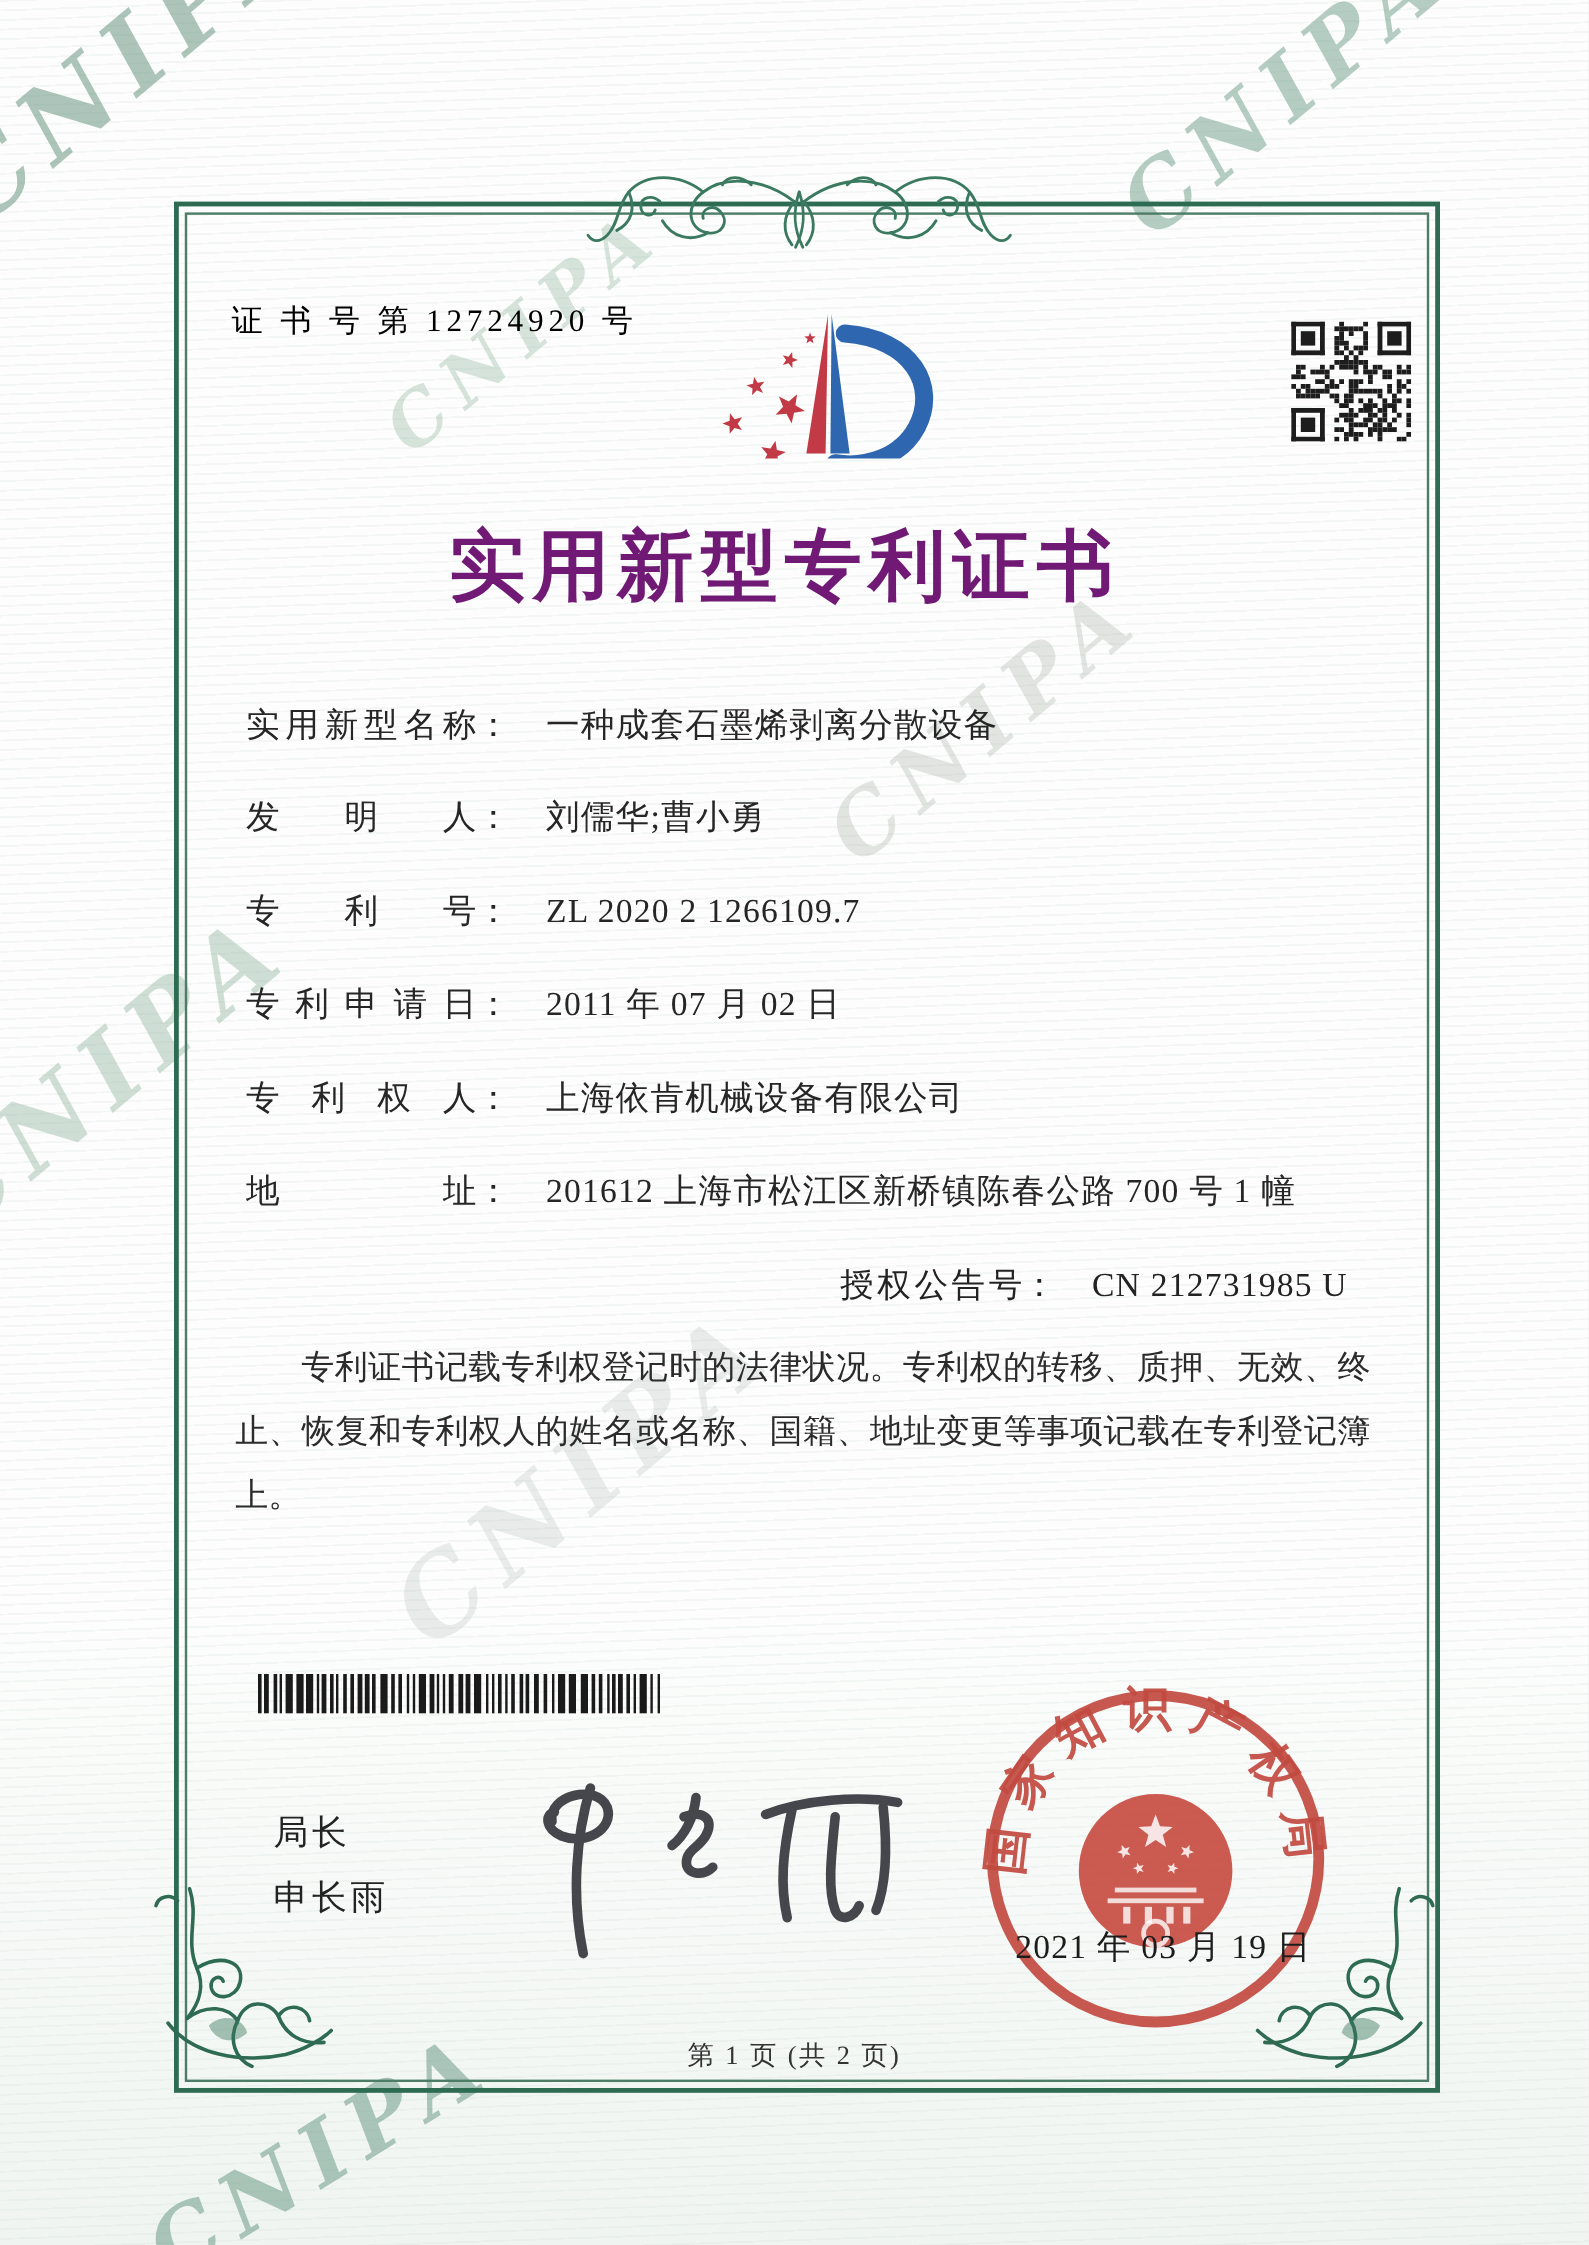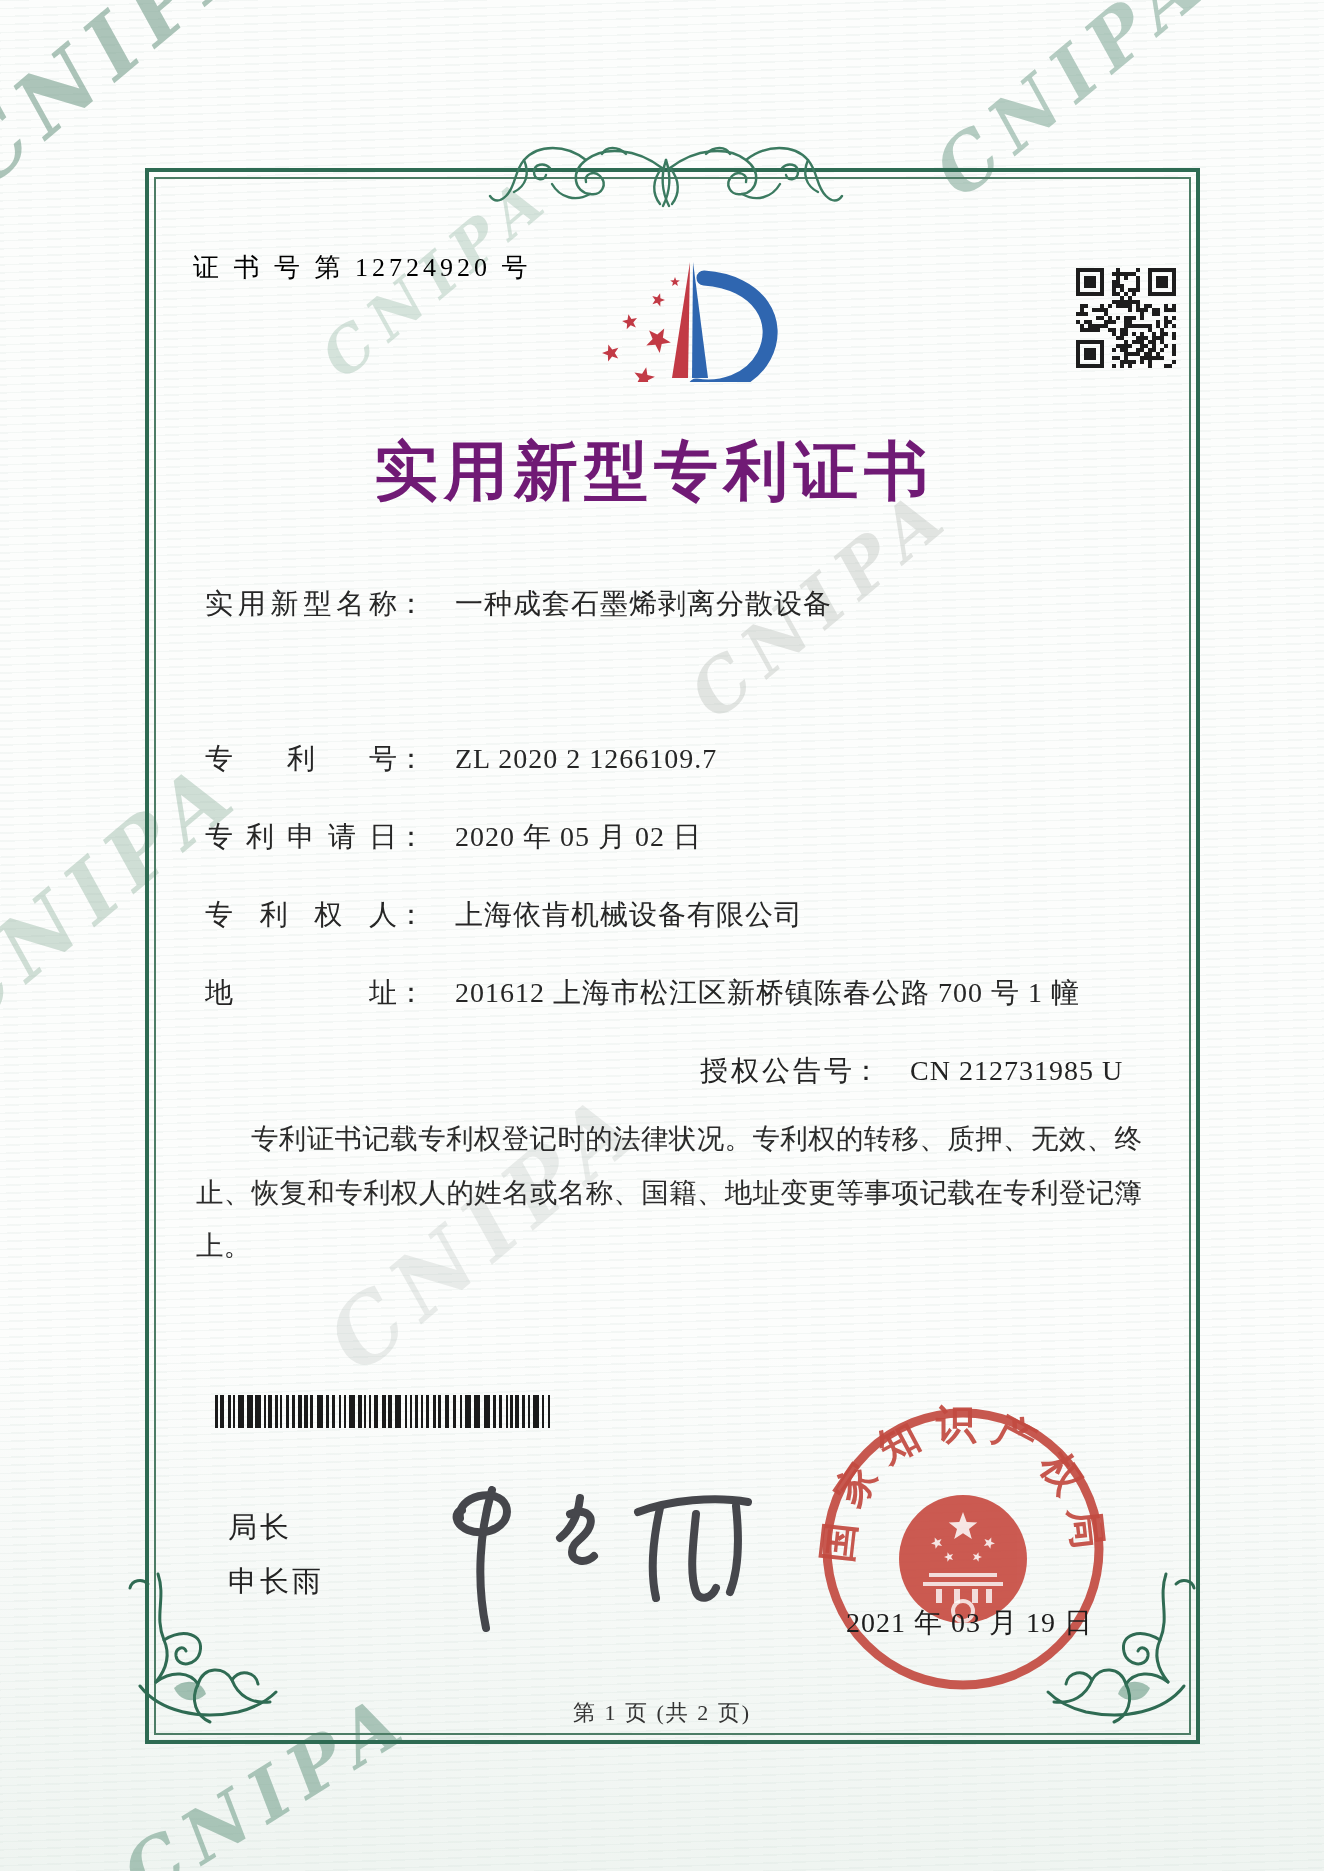--- a/index.html
+++ b/index.html
@@ -356,25 +356,28 @@
       <rect x="72" y="96" width="4" height="4" fill="#1d1d1d"></rect>
       <rect x="88" y="96" width="4" height="4" fill="#1d1d1d"></rect>
       <rect x="92" y="96" width="4" height="4" fill="#1d1d1d"></rect>
     </svg>
 
   <div class="abs title">实用新型专利证书</div>
 
   <div class="abs field row1">
     <span class="f-label f-label-main">实用新型名称</span><span class="f-colon">：</span><span class="f-value">一种成套石墨烯剥离分散设备</span>
   </div>
+  <div class="abs field row2">
+    <span class="f-label f-label-main">发明人</span><span class="f-colon">：</span><span class="f-value">刘儒华;曹小勇</span>
+  </div>
   <div class="abs field row3">
     <span class="f-label f-label-main">专利号</span><span class="f-colon">：</span><span class="f-value">ZL 2020 2 1266109.7</span>
   </div>
   <div class="abs field row4">
-    <span class="f-label f-label-main">专利申请日</span><span class="f-colon">：</span><span class="f-value">2020 年 05 月 02 日</span>
+    <span class="f-label f-label-main">专利申请日</span><span class="f-colon">：</span><span class="f-value">2011 年 07 月 02 日</span>
   </div>
   <div class="abs field row5">
     <span class="f-label f-label-main">专利权人</span><span class="f-colon">：</span><span class="f-value">上海依肯机械设备有限公司</span>
   </div>
   <div class="abs field row6">
     <span class="f-label f-label-main">地址</span><span class="f-colon">：</span><span class="f-value">201612 上海市松江区新桥镇陈春公路 700 号 1 幢</span>
   </div>
   <div class="abs field-sub">
     <span class="f-label f-label-sub">授权公告号</span><span class="f-colon">：</span><span class="f-value">CN 212731985 U</span>
   </div>

